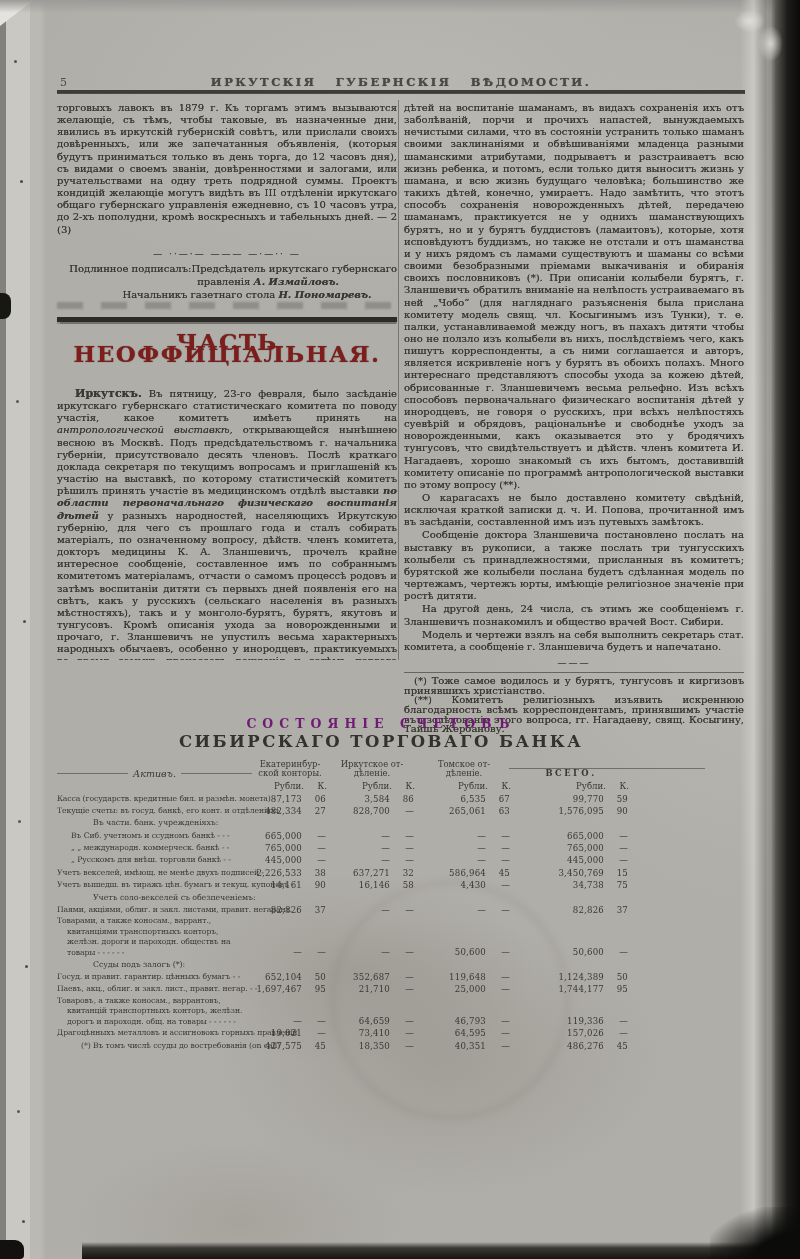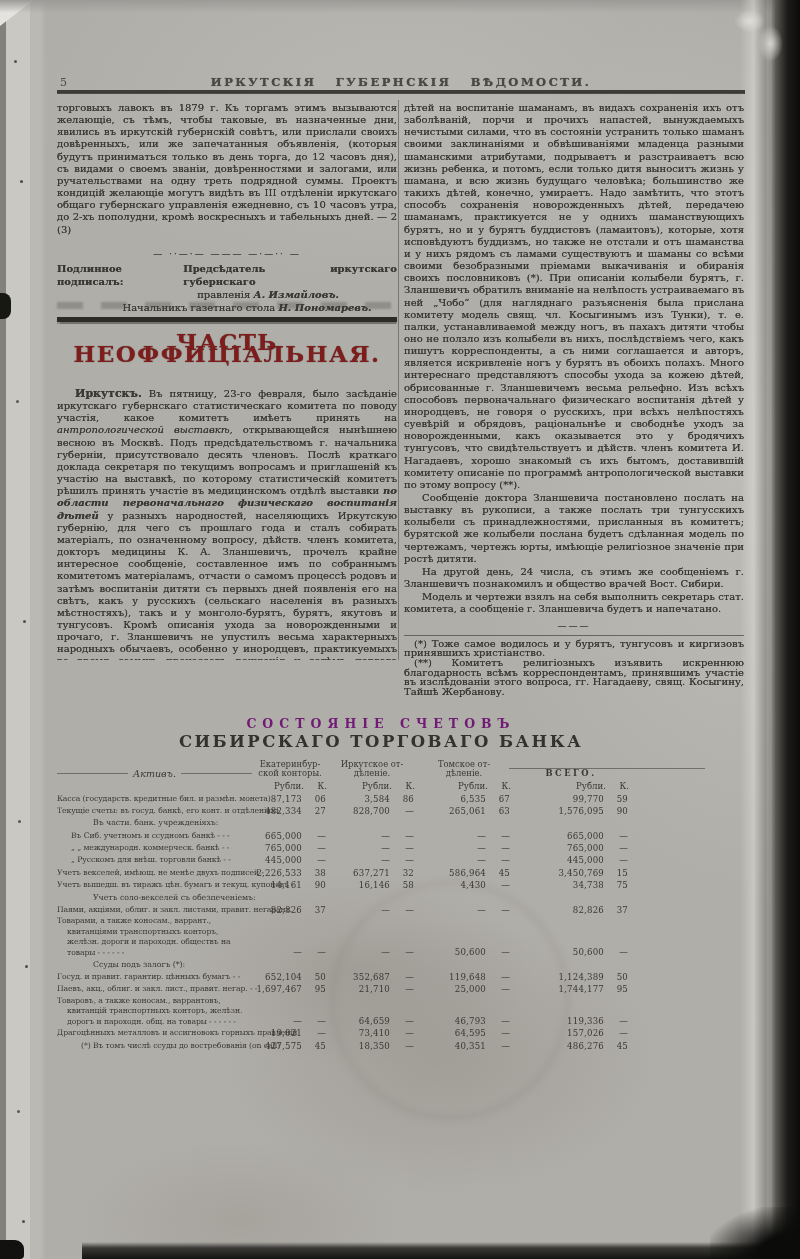--- a/index.html
+++ b/index.html
@@ -47,21 +47,21 @@
        text-shadow:0 0 .6px rgba(50,48,43,.85);}
   #colL,#colR{position:absolute;top:102px;width:340px;filter:blur(.28px);}
   #colL{left:57px;height:558px;}
   #colR{left:404px;height:562px;}
   .vdiv{position:absolute;left:398px;top:100px;height:560px;width:1px;background:rgba(66,64,58,.5);}
   #colL{position:absolute;}
   .notice{position:absolute;top:0;left:0;right:0;}
   .sqg{letter-spacing:2px;color:#46453f;font-size:9px;text-align:center;}
   .sqgL{position:absolute;top:146px;left:0;right:0;}
   .sig{position:absolute;top:160px;left:0;right:0;font-size:10px;line-height:13px;}
-  .sig .r1{display:flex;justify-content:flex-end;font-weight:bold;}
+  .sig .r1{display:flex;justify-content:flex-end;}
   .sig .r2{text-align:right;padding-right:58px;}
   .sig .r3{text-align:center;padding-left:40px;}
   .name{font-style:italic;font-weight:bold;}
   .ghost{position:absolute;top:200px;left:0;right:0;height:7px;opacity:.28;filter:blur(1px);
     background:repeating-linear-gradient(90deg,#3e3d38 0 26px,transparent 26px 44px);}
   .heavyrule{position:absolute;top:215px;left:0;right:0;height:4.5px;background:#2c2b27;box-shadow:0 1.5px 1px rgba(44,43,39,.45);}
   .sectitle{position:absolute;top:234px;left:0;right:0;text-align:center;font-weight:bold;
     font-size:23px;letter-spacing:1.5px;color:#7f1d1d;text-shadow:0 0 1px rgba(50,49,44,.8);}
   .article{position:absolute;top:286px;left:0;right:0;height:272px;overflow:hidden;text-indent:18px;}
   .lead{font-weight:bold;font-size:11px;}
@@ -140,20 +140,21 @@
     <div class="ghost"></div>
     <div class="heavyrule"></div>
     <div class="sectitle">ЧАСТЬ НЕОФФИЦІАЛЬНАЯ.</div>
     <div class="article">
       <span class="lead">Иркутскъ.</span><span> Въ пятницу, 23-го февраля, было засѣданіе иркутскаго губернскаго статистическаго комитета по поводу участія, какое комитетъ имѣетъ принять на </span><span class="em">антропологической выставкѣ,</span><span> открывающейся нынѣшнею весною въ Москвѣ. Подъ предсѣдательствомъ г. начальника губерніи, присутствовало десять членовъ. Послѣ краткаго доклада секретаря по текущимъ вопросамъ и приглашеній къ участію на выставкѣ, по которому статистическій комитетъ рѣшилъ принять участіе въ медицинскомъ отдѣлѣ выставки </span><span class="emb">по области первоначальнаго физическаго воспитанія дѣтей</span><span> у разныхъ народностей, населяющихъ Иркутскую губернію, для чего съ прошлаго года и сталъ собирать матеріалъ, по означенному вопросу, дѣйств. членъ комитета, докторъ медицины К. А. Зланшевичъ, прочелъ крайне интересное сообщеніе, составленное имъ по собраннымъ комитетомъ матеріаламъ, отчасти о самомъ процессѣ родовъ и затѣмъ воспитаніи дитяти съ первыхъ дней появленія его на свѣтъ, какъ у русскихъ (сельскаго населенія въ разныхъ мѣстностяхъ), такъ и у монголо-бурятъ, бурятъ, якутовъ и тунгусовъ. Кромѣ описанія ухода за новорожденными и прочаго, г. Зланшевичъ не упустилъ весьма характерныхъ народныхъ обычаевъ, особенно у инородцевъ, практикуемыхъ во время самыхъ процессовъ рожденія и затѣмъ перваго физическаго воспитанія дитяти, обрядовъ религіозныхъ, вліяющихъ на чисто физическую сторону развитія младенца и разныхъ повѣрій и суевѣрій; преимущественно касается всѣхъ это бурятъ, у которыхъ, при большой любви къ дѣтямъ, одно отдаваніе новорожденныхъ</span>
     </div>
   </div>
 
   <div id="colR" class="txt">
     <p>дѣтей на воспитаніе шаманамъ, въ видахъ сохраненія ихъ отъ заболѣваній, порчи и прочихъ напастей, вынуждаемыхъ нечистыми силами, что въ состояніи устранить только шаманъ своими заклинаніями и обвѣшиваніями младенца разными шаманскими атрибутами, подрываетъ и разстраиваетъ всю жизнь ребенка, и потомъ, если только дитя выноситъ жизнь у шамана, и всю жизнь будущаго человѣка; большинство же такихъ дѣтей, конечно, умираетъ. Надо замѣтить, что этотъ способъ сохраненія новорожденныхъ дѣтей, передачею шаманамъ, практикуется не у однихъ шаманствующихъ бурятъ, но и у бурятъ буддистовъ (ламаитовъ), которые, хотя исповѣдуютъ буддизмъ, но также не отстали и отъ шаманства и у нихъ рядомъ съ ламами существуютъ и шаманы со всѣми своими безобразными пріемами выкачиванія и обиранія своихъ пословниковъ (*). При описаніи колыбели бурятъ, г. Зланшевичъ обратилъ вниманіе на нелѣпость устраиваемаго въ ней „Чобо“ (для нагляднаго разъясненія была прислана комитету модель свящ. чл. Косыгинымъ изъ Тунки), т. е. палки, устанавливаемой между ногъ, въ пахахъ дитяти чтобы оно не ползло изъ колыбели въ нихъ, послѣдствіемъ чего, какъ пишутъ корреспонденты, а съ ними соглашается и авторъ, является искривленіе ногъ у бурятъ въ обоихъ полахъ. Много интереснаго представляютъ способы ухода за кожею дѣтей, обрисованные г. Зланшевичемъ весьма рельефно. Изъ всѣхъ способовъ первоначальнаго физическаго воспитанія дѣтей у инородцевъ, не говоря о русскихъ, при всѣхъ нелѣпостяхъ суевѣрій и обрядовъ, раціональнѣе и свободнѣе уходъ за новорожденными, какъ оказывается это у бродячихъ тунгусовъ, что свидѣтельствуетъ и дѣйств. членъ комитета И. Нагадаевъ, хорошо знакомый съ ихъ бытомъ, доставившій комитету описаніе по программѣ антропологической выставки по этому вопросу (**).</p>
+    <p class="ind">О карагасахъ не было доставлено комитету свѣдѣній, исключая краткой записки д. ч. И. Попова, прочитанной имъ въ засѣданіи, составленной имъ изъ путевыхъ замѣтокъ.</p>
     <p class="ind">Сообщеніе доктора Зланшевича постановлено послать на выставку въ рукописи, а также послать три тунгусскихъ колыбели съ принадлежностями, присланныя въ комитетъ; бурятской же колыбели послана будетъ сдѣланная модель по чертежамъ, чертежъ юрты, имѣющіе религіозное значеніе при ростѣ дитяти.</p>
     <p class="ind">На другой день, 24 числа, съ этимъ же сообщеніемъ г. Зланшевичъ познакомилъ и общество врачей Вост. Сибири.</p>
     <p class="ind">Модель и чертежи взялъ на себя выполнить секретарь стат. комитета, а сообщеніе г. Зланшевича будетъ и напечатано.</p>
     <div class="sqg sqgR">———</div>
     <div class="fnblock">
       <div class="fn">(*) Тоже самое водилось и у бурятъ, тунгусовъ и киргизовъ принявшихъ христіанство.</div>
       <div class="fn">(**) Комитетъ религіозныхъ изъявить искреннюю благодарность всѣмъ корреспондентамъ, принявшимъ участіе въ изслѣдованіи этого вопроса, гг. Нагадаеву, свящ. Косыгину, Тайшѣ Жербанову.</div>
     </div>
   </div>
 

